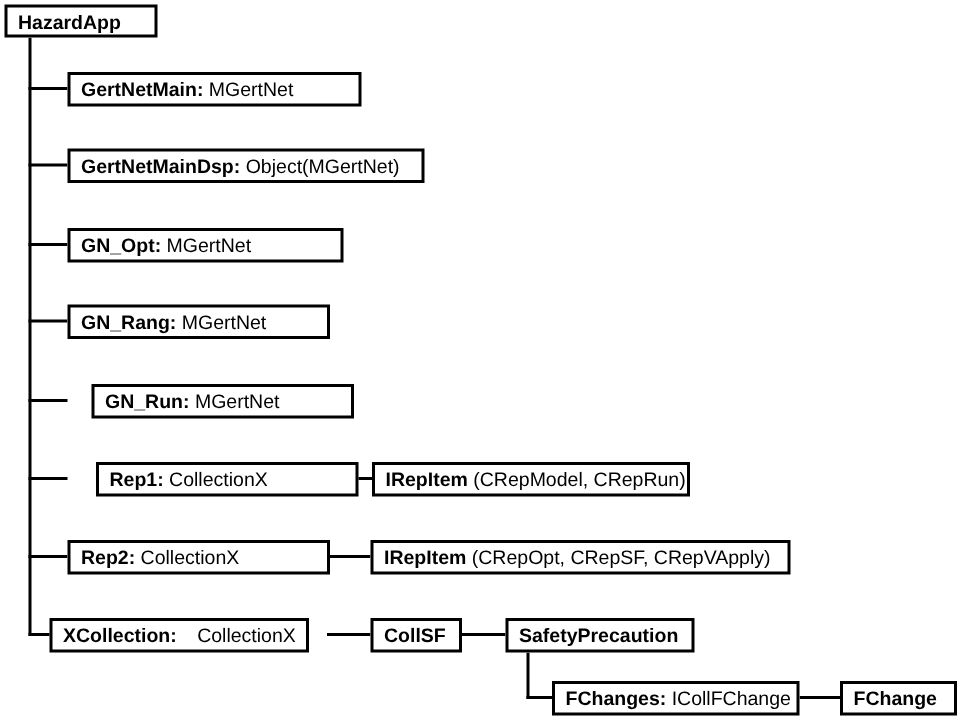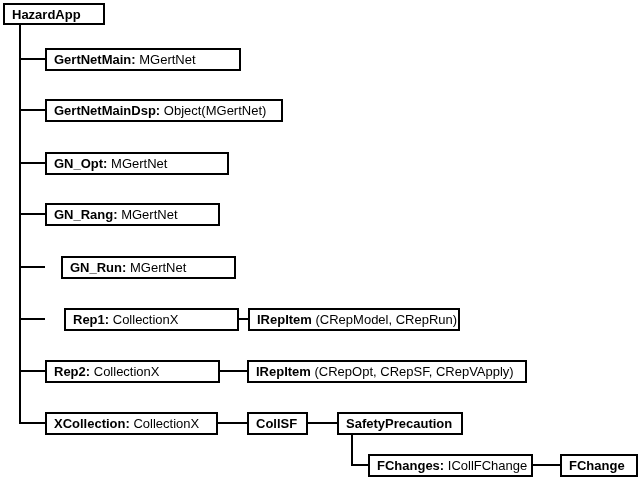--- a/index.html
+++ b/index.html
@@ -106,21 +106,21 @@
   <div class="node" style="left:45px; top:360px; width:175px; height:23px;">
     <span class="nm">Rep2:</span>
       <span class="tp"> CollectionX</span>
   </div>
 
   <div class="node" style="left:247px; top:360px; width:280px; height:23px;">
     <span class="nm">IRepItem</span>
       <span class="tp"> (CRepOpt, CRepSF, CRepVApply)</span>
   </div>
 
-  <div class="node" style="left:45px; top:412px; width:173px; height:23px;">
+  <div class="node" style="left:33px; top:412px; width:173px; height:23px;gap:10px;">
     <span class="nm">XCollection:</span>
       <span class="tp"> CollectionX</span>
   </div>
 
   <div class="node" style="left:247px; top:412px; width:61px; height:23px;">
     <span class="nm">CollSF</span>
       <span class="tp"></span>
   </div>
 
   <div class="node" style="left:368px; top:454px; width:165px; height:23px;">

